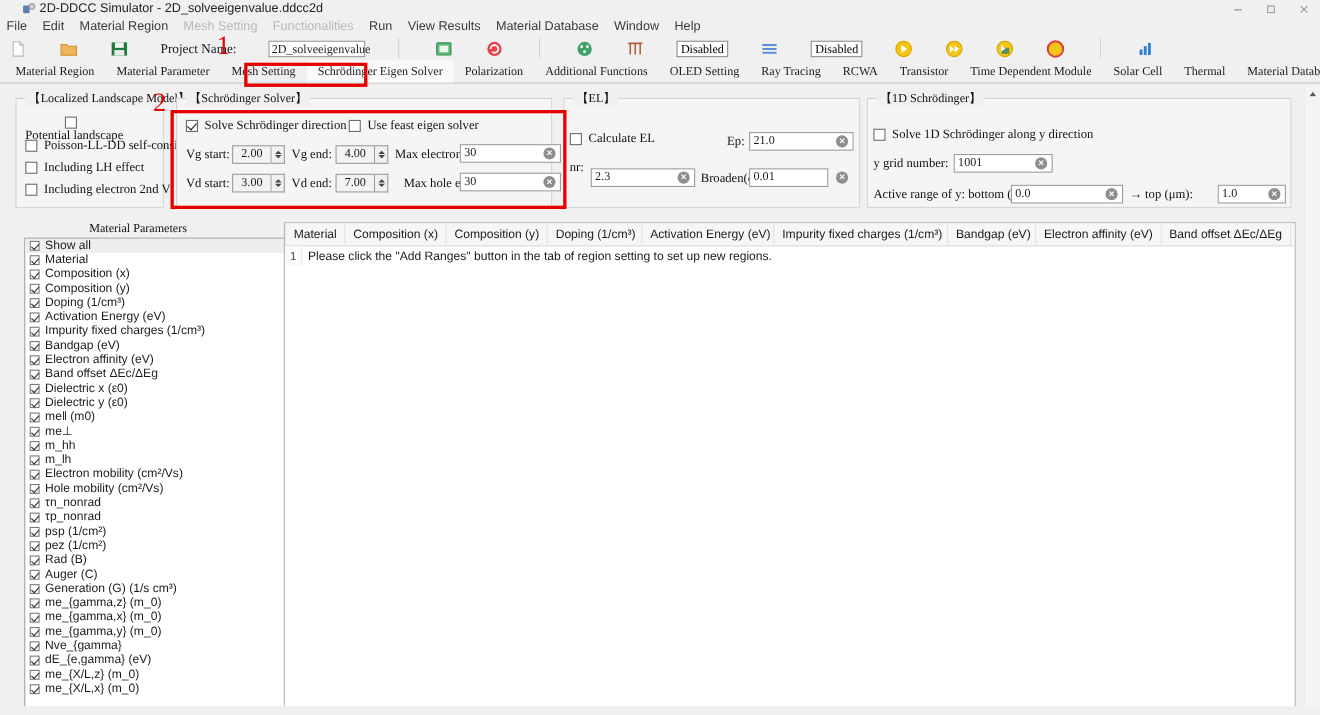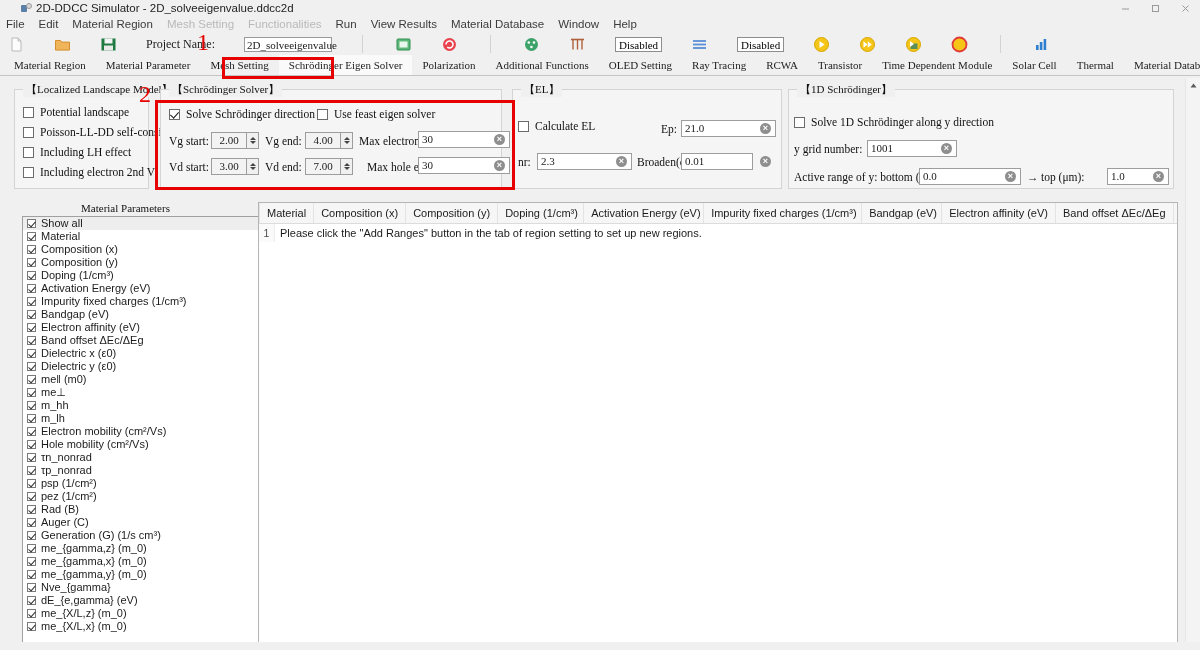--- a/index.html
+++ b/index.html
@@ -262,21 +262,21 @@
       <span class="tab">Time Dependent Module</span>
       <span class="tab">Solar Cell</span>
       <span class="tab">Thermal</span>
       <span class="tab">Material Database</span>
     </div>
 
   <div class="content">
 
     <div class="grp" style="left:14px;top:11px;width:133px;height:98px;">
       <span class="grp-title">【Localized Landscape Model】</span>
-      <div class="cbrow" style="left:8px;top:16px;">
+      <div class="cbrow" style="left:8px;top:16px;flex-direction:column;">
         <span class="cbox"></span>
         <span class="cl">Potential landscape</span>
       </div>
       <div class="cbrow" style="left:8px;top:36px;">
         <span class="cbox"></span>
         <span class="cl">Poisson-LL-DD self-consistent</span>
       </div>
       <div class="cbrow" style="left:8px;top:56px;">
         <span class="cbox"></span>
         <span class="cl">Including LH effect</span>
@@ -336,21 +336,21 @@
     <div class="grp" style="left:512px;top:11px;width:268px;height:98px;">
       <span class="grp-title">【EL】</span>
       <div class="cbrow" style="left:5px;top:30px;">
         <span class="cbox"></span>
         <span class="cl">Calculate EL</span>
       </div>
       <span class="fld-lbl" style="left:148px;top:33px;">Ep:</span>
       <span class="inp" style="left:168px;top:30px;width:95px;">21.0</span>
       <span class="clrbtn" style="left:247px;top:33px;"></span>
 
-      <span class="fld-lbl" style="left:5px;top:66px;">nr:</span>
+      <span class="fld-lbl" style="left:5px;top:56px;">nr:</span>
       <span class="inp" style="left:24px;top:63px;width:95px;">2.3</span>
       <span class="clrbtn" style="left:103px;top:66px;"></span>
       <span class="fld-lbl" style="left:124px;top:66px;">Broaden(σ):</span>
       <span class="inp" style="left:168px;top:63px;width:72px;">0.01</span>
       <span class="clrbtn" style="left:247px;top:66px;"></span>
     </div>
 
     <div class="grp" style="left:788px;top:11px;width:384px;height:98px;">
       <span class="grp-title">【1D Schrödinger】</span>
       <div class="cbrow" style="left:5px;top:26px;">

